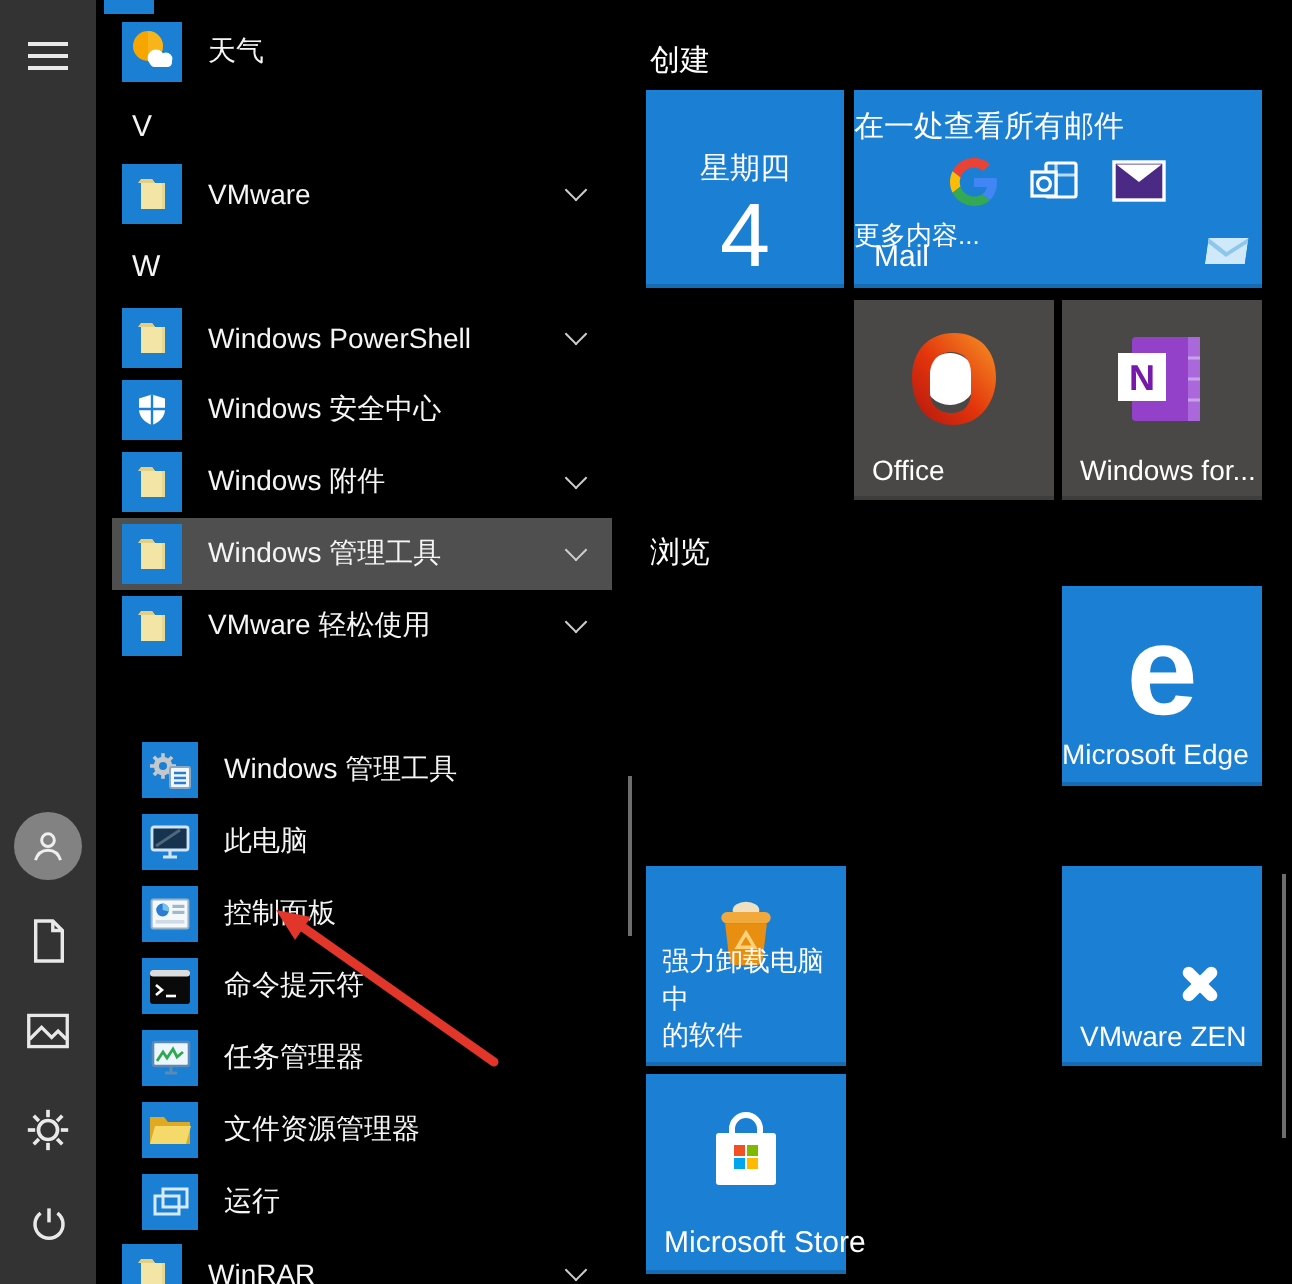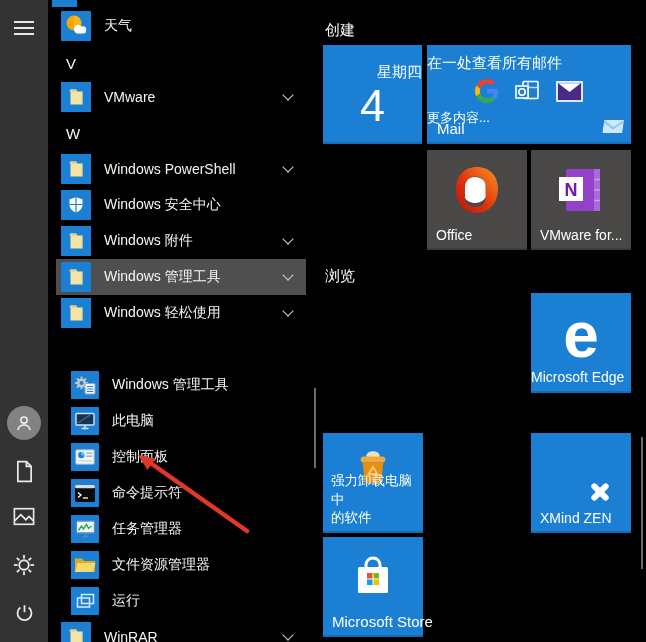--- a/index.html
+++ b/index.html
@@ -27,21 +27,21 @@
   
   .sbar{position:absolute;width:2px;background:#6d6d6d}
 
   
   .glabel{position:absolute;font-size:15px;color:#fff}
   .t{position:absolute;color:#fff;box-shadow:inset 0 -2px 0 rgba(0,0,0,.15)}
   .tile-blue{background:#1b7fd4}
   .tile-dark{background:#4a4846}
   .t-label{position:absolute;left:9px;bottom:7px;font-size:14px;white-space:nowrap}
   .t-label-center{position:absolute;bottom:8px;width:100%;text-align:left;font-size:14px}
-  .cal-week{text-align:right;margin-top:18px;font-size:15px}
+  .cal-week{text-align:center;margin-top:30px;font-size:15px}
   .cal-day{text-align:center;font-size:45px;line-height:1.05;font-weight:400}
   .mail-head{text-align:left;margin-top:9px;font-size:15px}
   .mail-icons{display:flex;justify-content:center;align-items:center;gap:15px;margin-top:7px;height:26px}
   .mail-more{text-align:left;font-size:13px;margin-top:3px}
   .mail-label{position:absolute;left:10px;bottom:7px;font-size:15px}
   .mail-corner{position:absolute;right:8px;bottom:7px;transform:skewX(-8deg)}
   .logo-center{position:absolute;left:50%;top:42%;transform:translate(-50%,-50%)}
   .edge-e{position:absolute;top:0;width:100%;text-align:center;font-size:64px;font-weight:bold;line-height:84px}
   .two-line{position:absolute;left:8px;bottom:6px;font-size:13.5px;line-height:1.35}
   .xbadge{width:38px;height:38px;border-radius:8px;background:linear-gradient(160deg,#ef4136 20%,#e8380d 55%,#f7941d 105%);position:relative}
@@ -204,21 +204,21 @@
   </div>
 
   <div class="row" style="top:295px">
     <span class="itile">
       <svg width="15" height="18" viewBox="0 0 15 18">
           <path d="M1.5 1.5h5.5l1.5 2h5v13h-12z" fill="#f3e5a5"></path>
           <path d="M1.5 1.5h5.5l1.5 2h-8.5z" fill="#e2cf86"></path>
           <path d="M12 3.5h1.5v13H12z" fill="#e2cf86" opacity=".6"></path>
         </svg>
     </span>
-    <span class="lbl">Windows 轻松使用</span>
+    <span class="lbl">VMware 轻松使用</span>
     <span class="chev"></span>
   </div>
 
 
   <div class="row sub" style="top:367px">
     <span class="itile">
       <svg width="22" height="19" viewBox="0 0 22 19">
           <g fill="#c3c8cc">
             <circle cx="7.5" cy="7" r="4.6"></circle>
             <rect x="6.6" y="0.6" width="1.8" height="2.8"></rect>
@@ -385,21 +385,21 @@
   <div class="t tile-dark" style="left:531px;top:150px;width:100px;height:100px">
     <span class="logo-center">
       <svg width="46" height="44" viewBox="0 0 46 44">
           <rect x="8" y="1" width="34" height="42" rx="2" fill="#9341c8"></rect>
           <rect x="36" y="1" width="6" height="42" fill="#ab68dd"></rect>
           <path d="M36 11.5h6M36 22h6M36 32.5h6" stroke="#c9a1ea" stroke-width="1.5"></path>
           <rect x="1" y="9" width="24" height="24" fill="#fff"></rect>
           <text x="13" y="27.5" text-anchor="middle" font-size="18" font-weight="bold" fill="#7719aa" font-family="Liberation Sans, sans-serif">N</text>
         </svg>
     </span>
-    <div class="t-label">VMware for...</div>
+    <div class="t-label">Windows for...</div>
   </div>
 
   <div class="glabel" style="left:325px;top:267px">浏览</div>
 
   <div class="t tile-blue" style="left:531px;top:293px;width:100px;height:100px">
     <div class="edge-e">e</div>
     <div class="t-label-center">Microsoft Edge</div>
   </div>
 
   <div class="t tile-blue" style="left:323px;top:433px;width:100px;height:100px">
@@ -415,21 +415,21 @@
       <span>强力卸载电脑中</span><br>
       <span>的软件</span>
     </div>
   </div>
 
 
   <div class="t tile-blue" style="left:531px;top:433px;width:100px;height:100px">
     <span class="logo-center" style="top:40%">
       <span class="xbadge"><i></i><b></b></span>
     </span>
-    <div class="t-label">XMind ZEN</div>
+    <div class="t-label">VMware ZEN</div>
   </div>
 
   <div class="t tile-blue" style="left:323px;top:537px;width:100px;height:100px">
     <span class="logo-center">
       <svg width="46" height="42" viewBox="0 0 46 42">
           <path d="M16 13v-4a7 7 0 0 1 14 0v4" fill="none" stroke="#fff" stroke-width="3"></path>
           <rect x="8" y="11" width="30" height="26" rx="1.5" fill="#fff"></rect>
           <rect x="17" y="17" width="5.5" height="5.5" fill="#f25022"></rect>
           <rect x="23.5" y="17" width="5.5" height="5.5" fill="#7fba00"></rect>
           <rect x="17" y="23.5" width="5.5" height="5.5" fill="#00a4ef"></rect>

